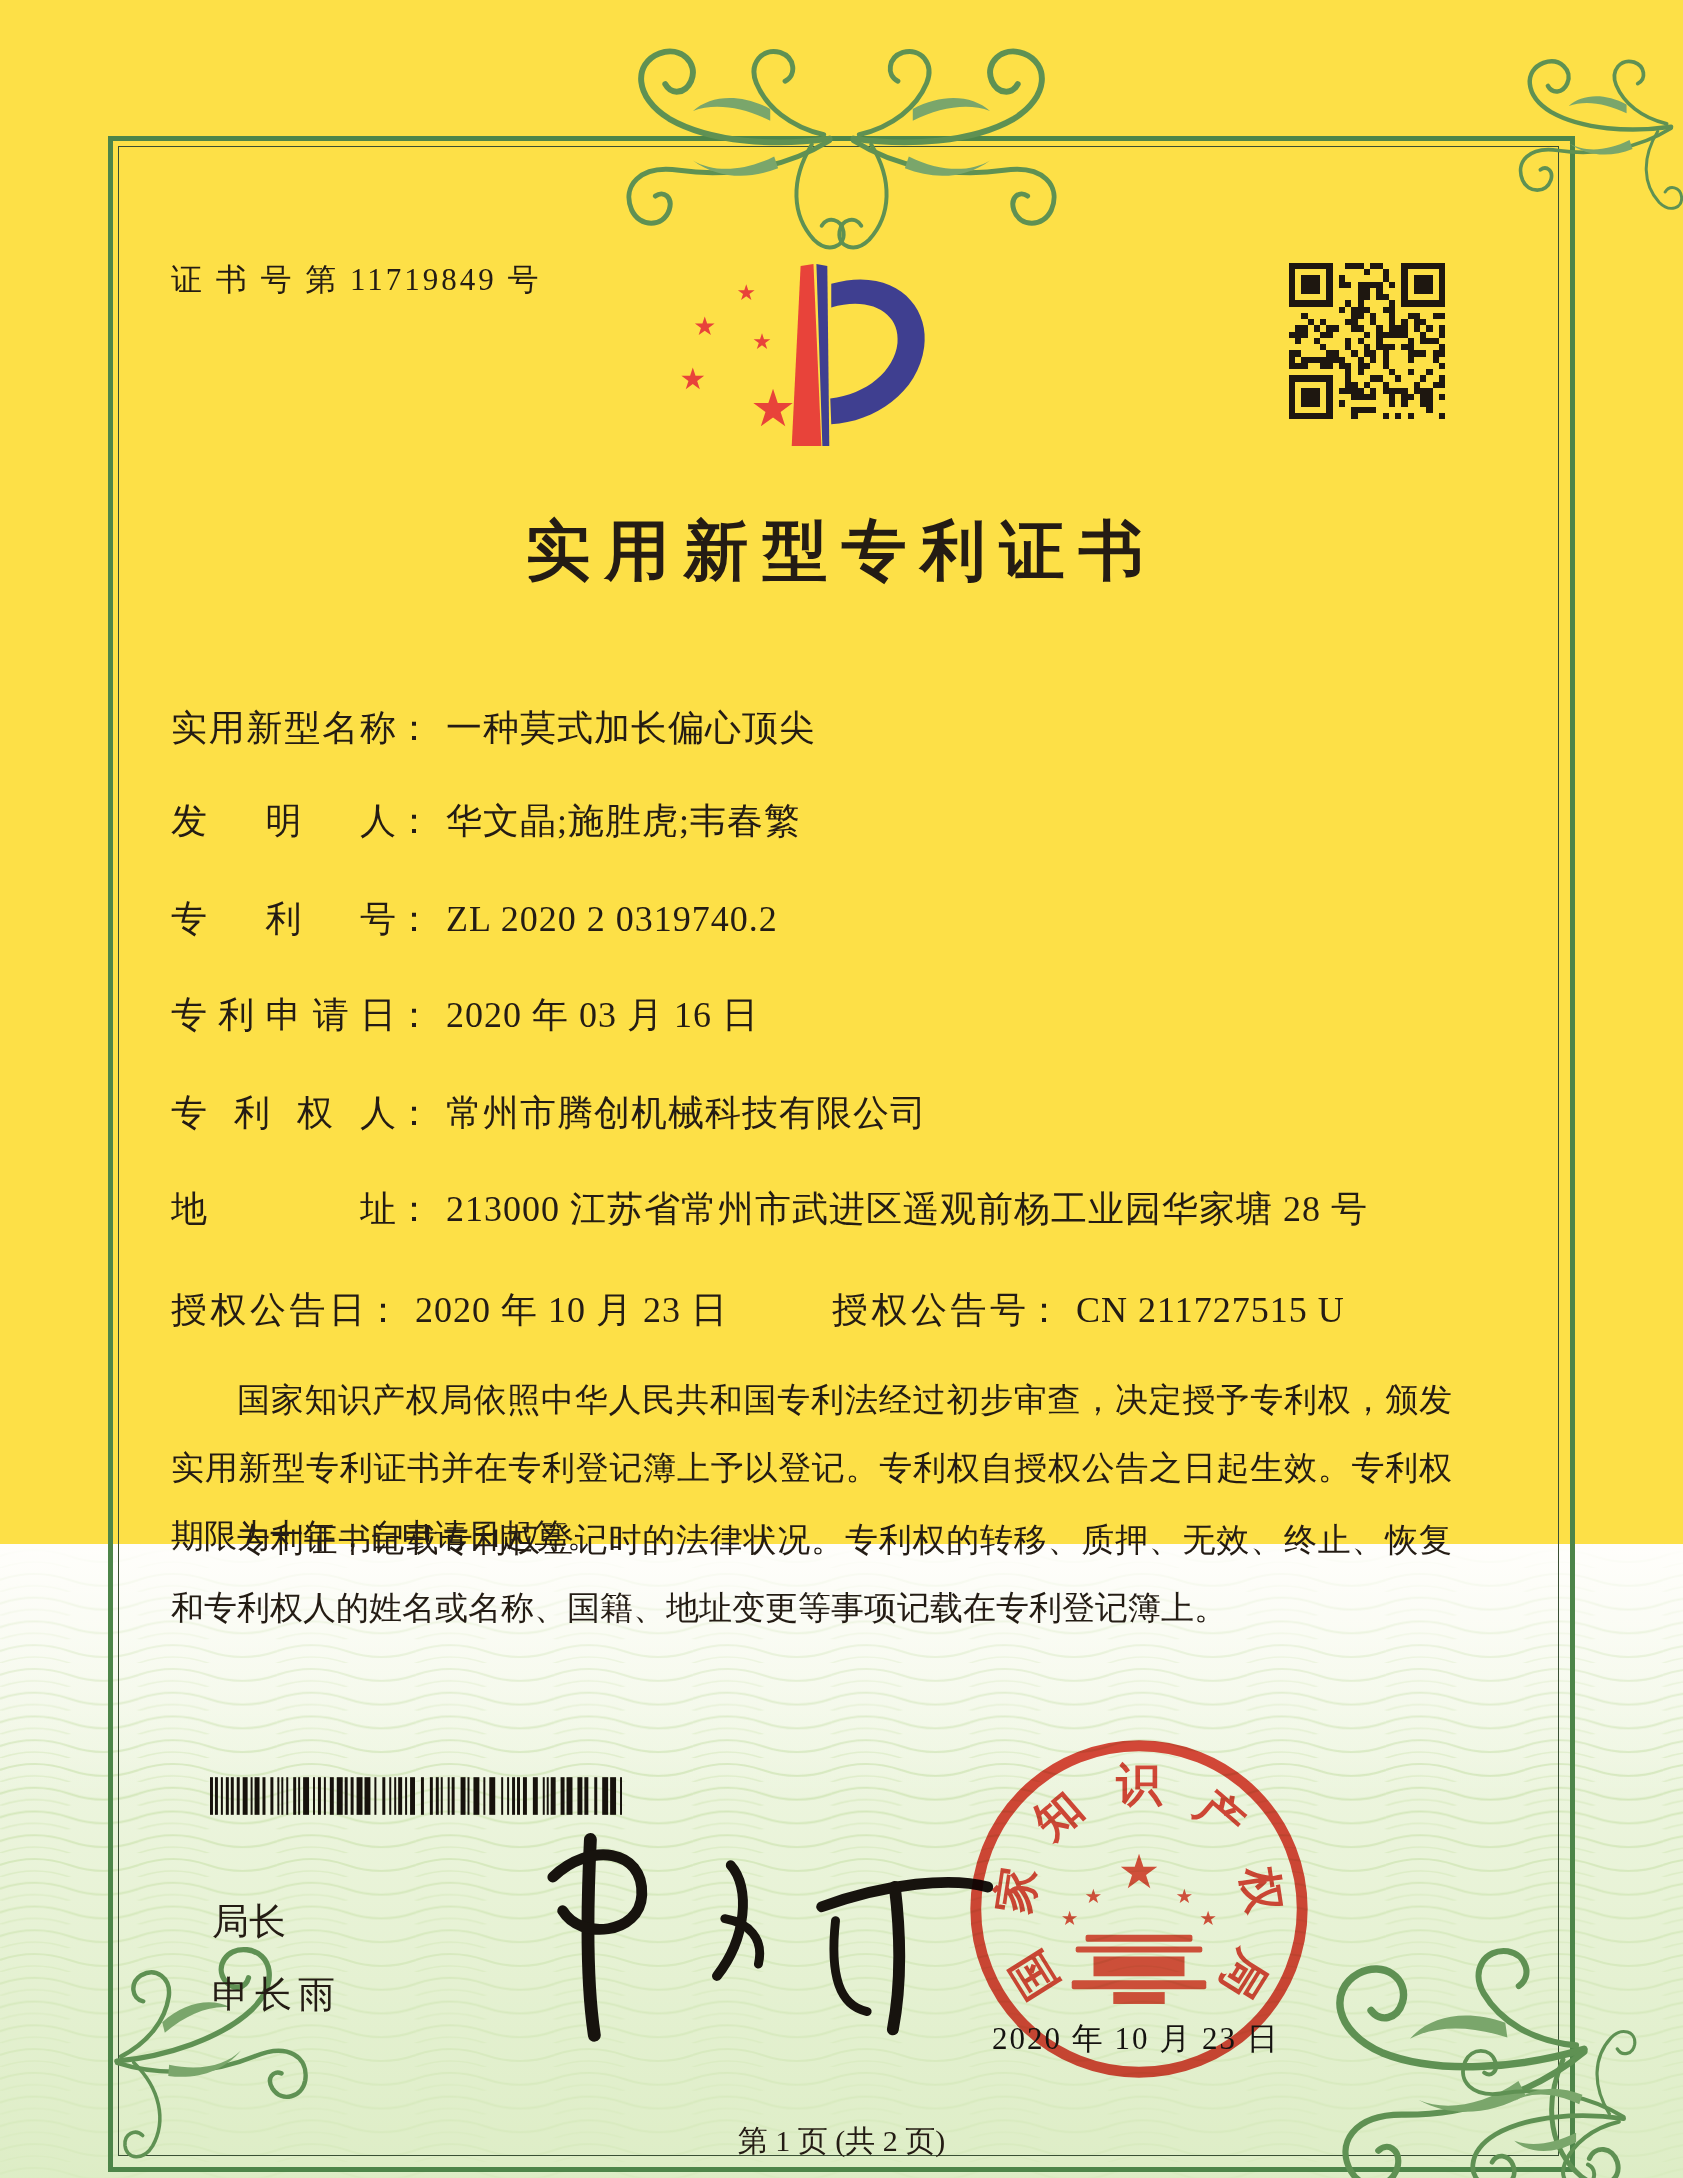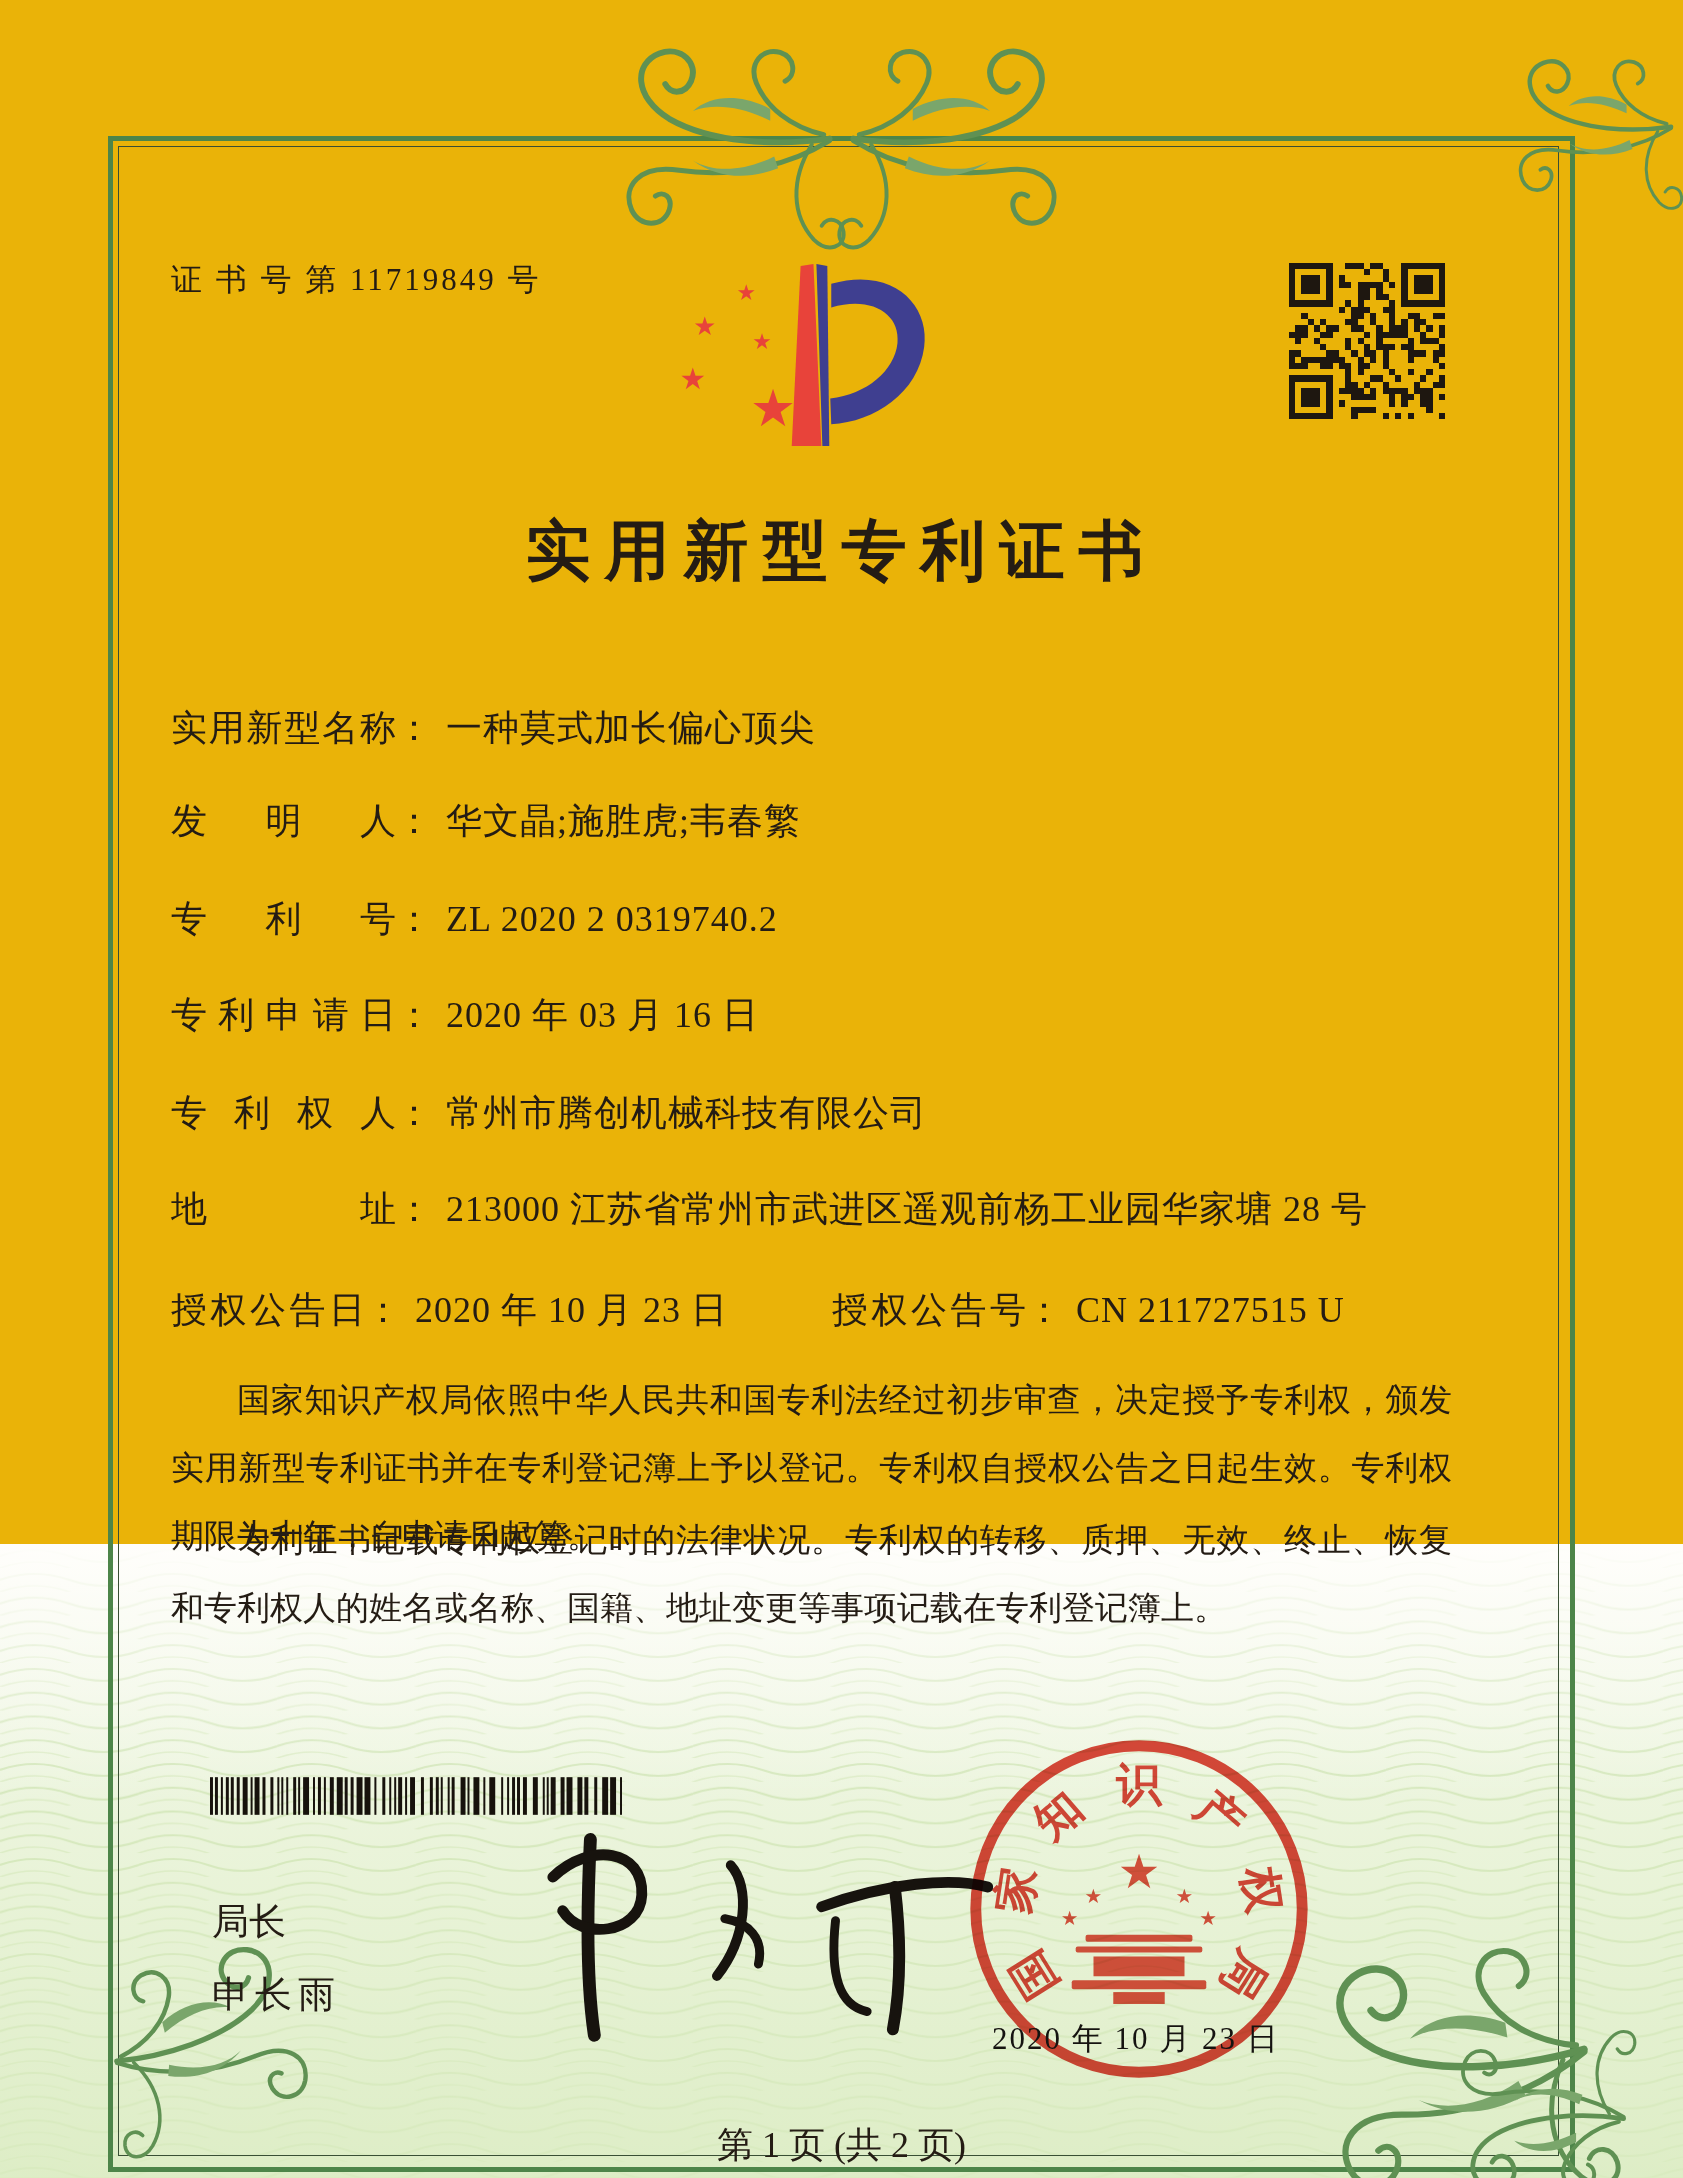--- a/index.html
+++ b/index.html
@@ -1,18 +1,18 @@
 <!DOCTYPE html>
 <html><head>
 <meta charset="utf-8">
 <style>
   html,body{margin:0;padding:0;background:#888;}
   .page{
     position:relative;width:1683px;height:2178px;margin:0 auto;
-    background:#eab308;overflow:hidden;
+    background:#fde047;overflow:hidden;
     font-family:"Liberation Serif","DejaVu Serif",serif;color:#241c14;
   }
   
   .waves{position:absolute;left:0;top:1544px;width:1683px;height:634px;z-index:1;}
   .wave-tint{position:absolute;left:0;top:1544px;width:1683px;height:634px;z-index:2;
     background:linear-gradient(rgba(237,245,224,0) 0%,rgba(228,241,207,.55) 45%,rgba(219,236,194,.9) 100%);}
   .wave-fade{position:absolute;left:0;top:1544px;width:1683px;height:257px;z-index:3;
     background:linear-gradient(#fffefb 0%,rgba(255,254,251,0) 100%);}
   
   .frame-outer{position:absolute;left:108px;top:136px;width:1457px;height:2026px;
@@ -40,21 +40,21 @@
   .p1{top:1366px;} .p2{top:1506px;}
   
   .barcode{position:absolute;left:210px;top:1777px;width:412px;height:38px;z-index:6;}
   .signer-title{position:absolute;left:212px;top:1897px;font-size:37px;z-index:6;
     font-family:"Liberation Sans","DejaVu Sans",sans-serif;}
   .signer-name{position:absolute;left:212px;top:1970px;font-size:37px;letter-spacing:6px;z-index:6;
     font-family:"Liberation Sans","DejaVu Sans",sans-serif;}
   .signature{position:absolute;left:495px;top:1800px;z-index:6;}
   .seal{position:absolute;left:955px;top:1725px;z-index:7;opacity:.9;mix-blend-mode:multiply;}
   .seal-date{position:absolute;left:992px;top:2018px;font-size:31px;letter-spacing:2px;z-index:8;color:#151310;}
-  .footer{position:absolute;left:0;top:2121px;width:1683px;text-align:center;font-size:36px;z-index:6;}
+  .footer{position:absolute;left:0;top:2121px;width:1683px;text-align:center;font-size:30px;z-index:6;}
 </style>
 </head>
 <body>
 
 <div class="page">
 
   <div class="waves">
     <svg width="1683" height="634" xmlns="http://www.w3.org/2000/svg" viewBox="0 0 1700 640">
       <defs>
         <pattern id="wav" width="140" height="24" patternUnits="userSpaceOnUse">

